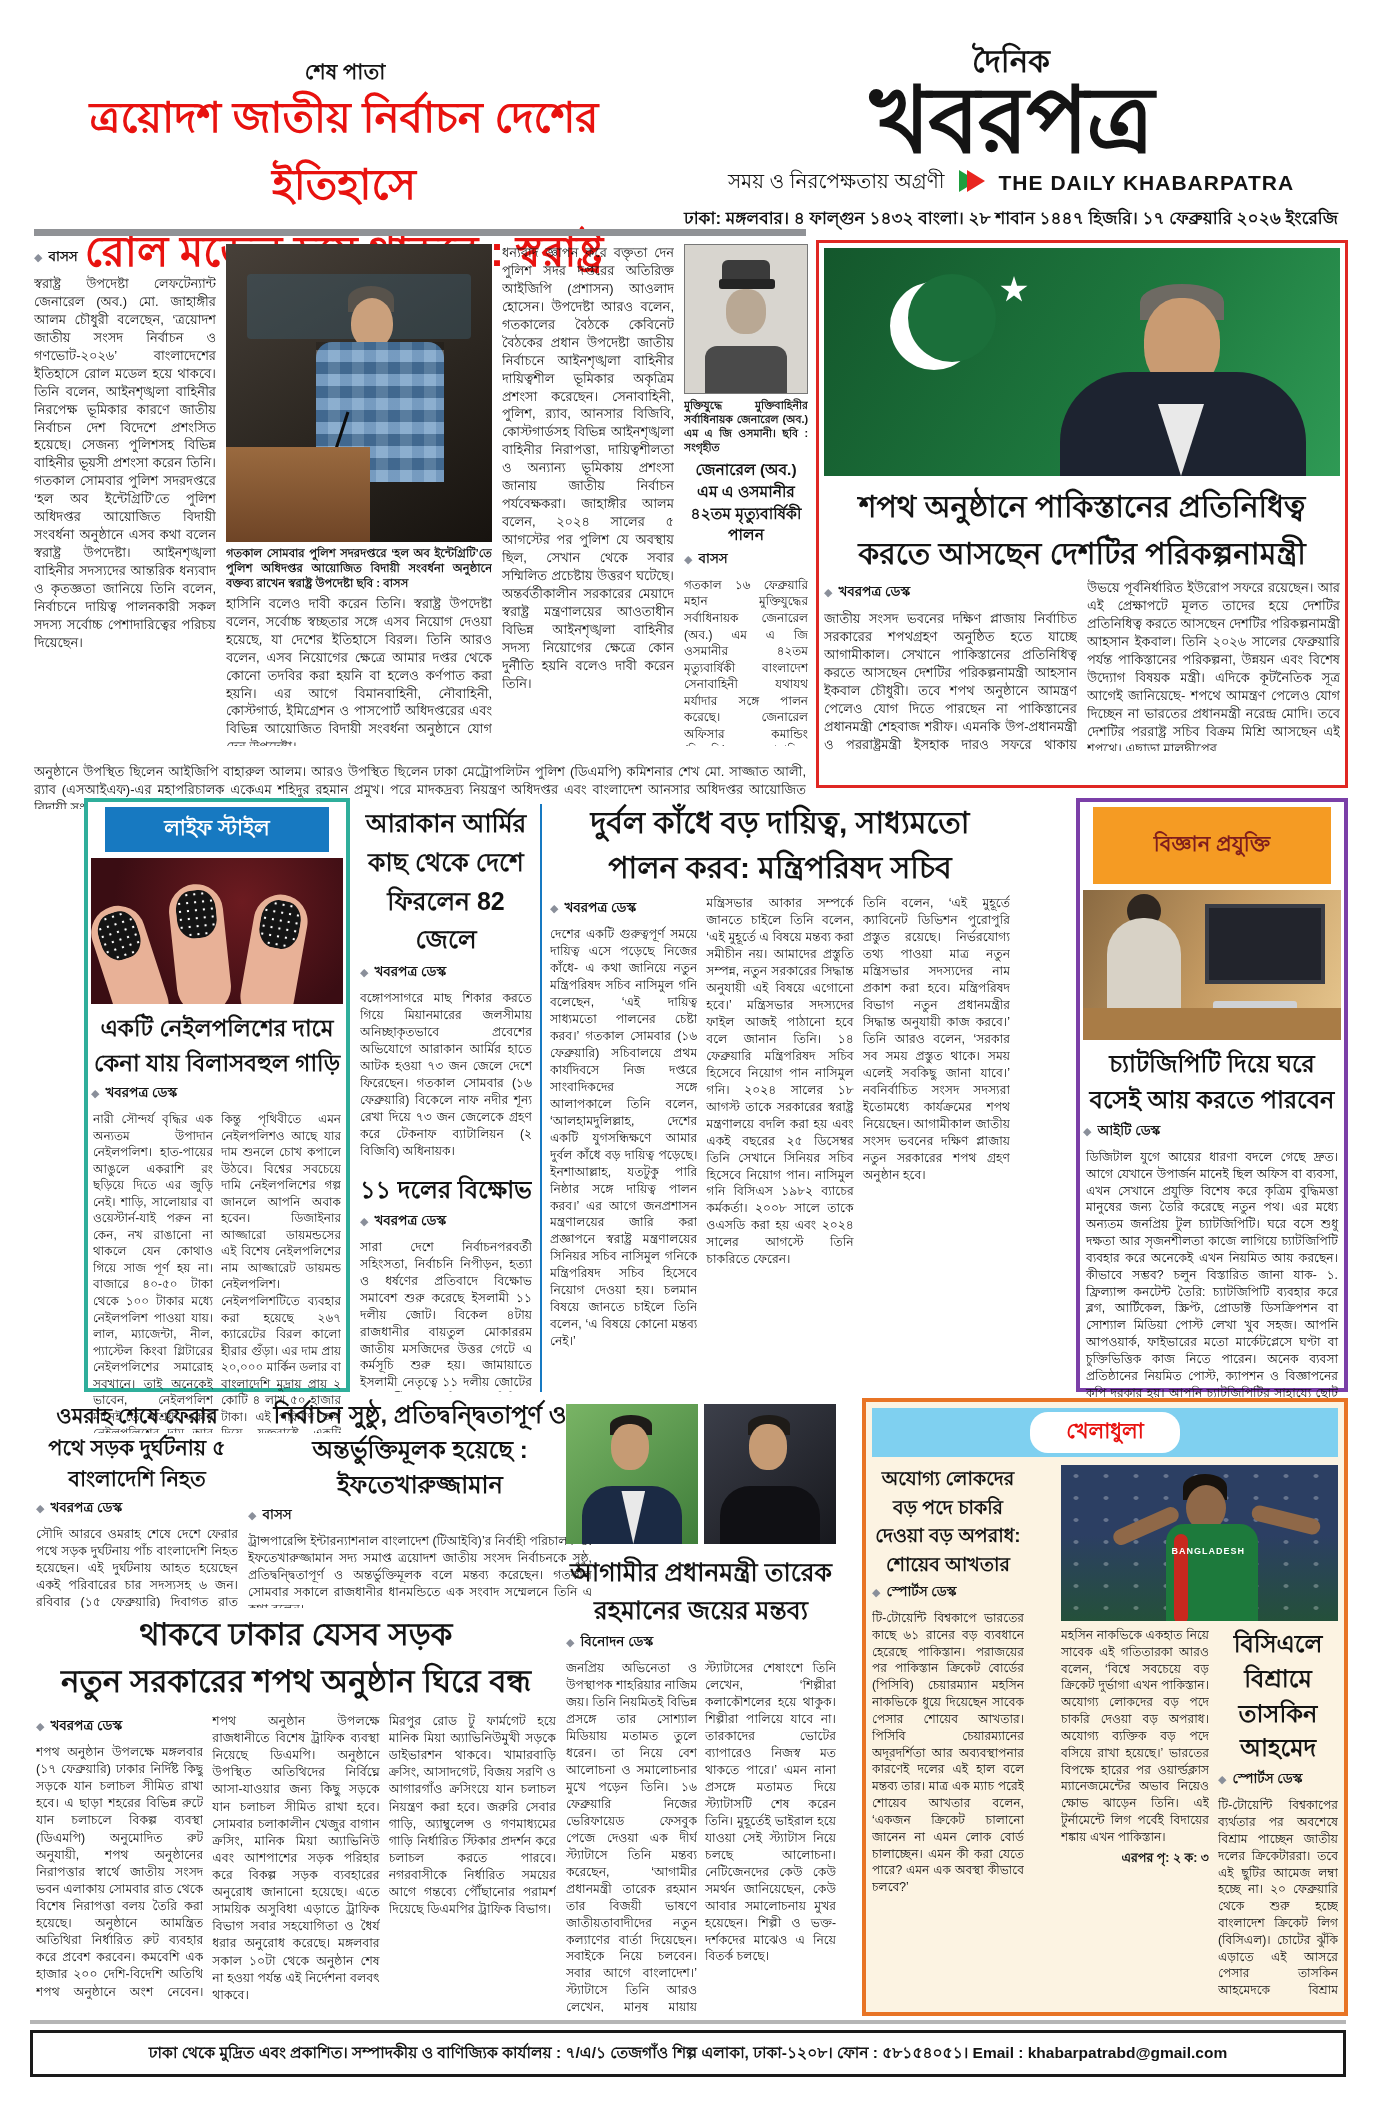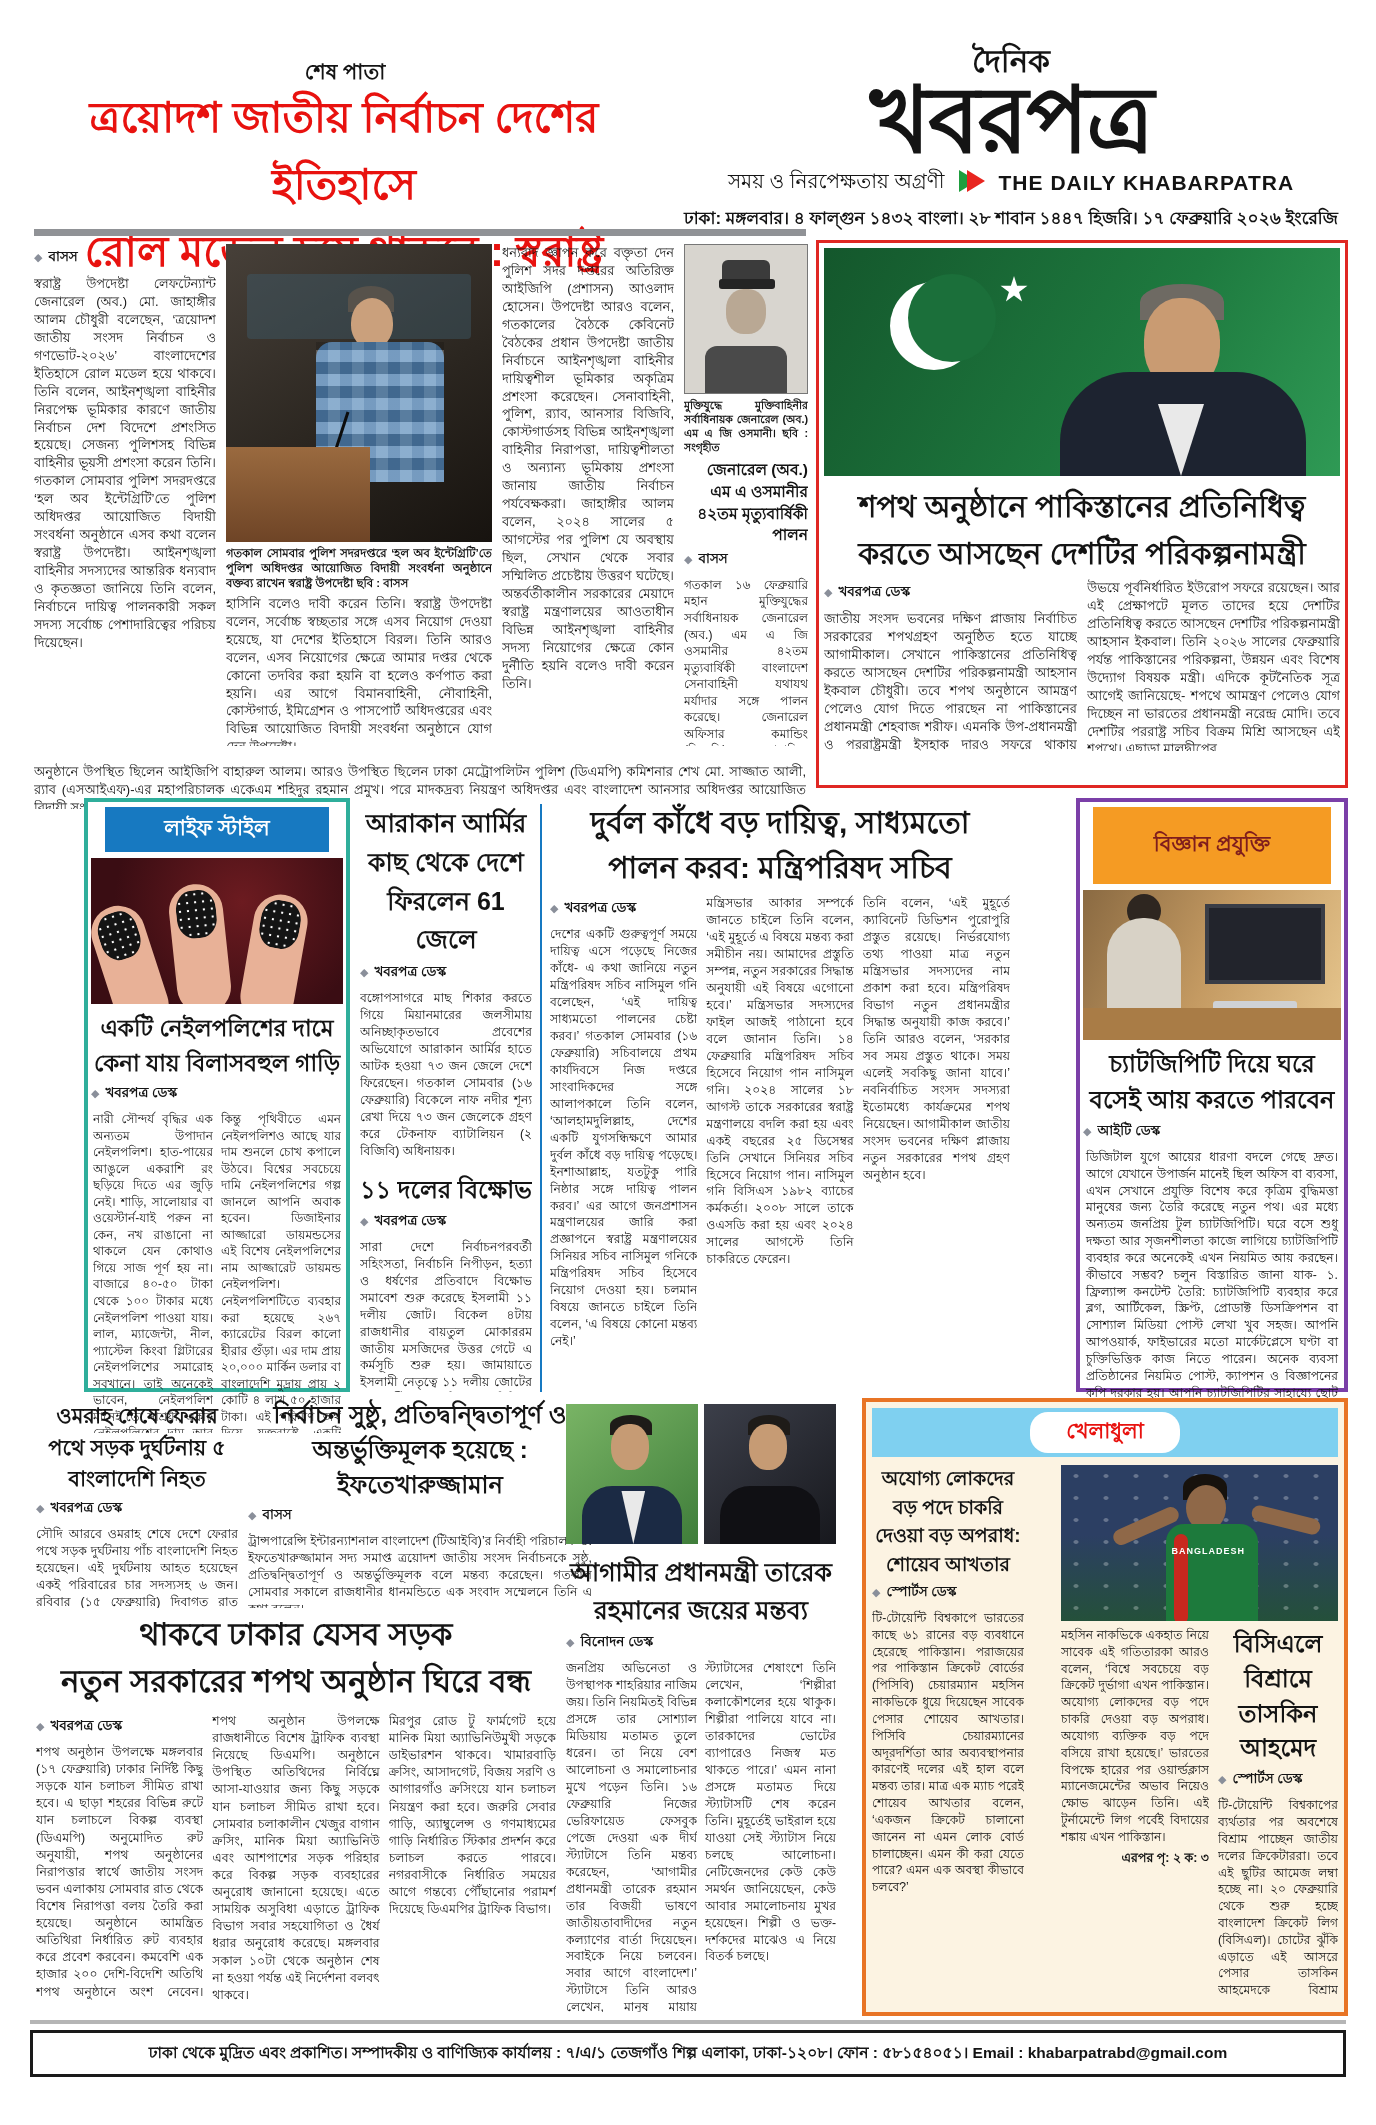--- a/index.html
+++ b/index.html
@@ -40,21 +40,21 @@
   .sp-podium{position:absolute;left:0;bottom:0;width:54%;height:32%;background:linear-gradient(#9a6a3f,#6e4426);}
   .sp-mic{position:absolute;left:43%;bottom:30%;width:3px;height:42px;background:#0c0c0c;transform:rotate(18deg);}
   .lead-tail{position:absolute;left:34px;top:750px;width:772px;height:46px;overflow:hidden;
              font-size:13px;line-height:1.38;text-align:justify;}
   
   .osmani-photo{height:148px;background:#d8d5cf;border:1px solid #777;}
   .os-cap{position:absolute;left:30%;top:10%;width:40%;height:15%;background:#3b3b3b;border-radius:6px 6px 0 0;}
   .os-peak{position:absolute;left:28%;top:23%;width:46%;height:7%;background:#242424;border-radius:3px;}
   .os-face{position:absolute;left:34%;top:30%;width:32%;height:30%;background:#b9a894;border-radius:45%;}
   .os-coat{position:absolute;left:16%;bottom:0;width:68%;height:32%;background:#4a4a4a;border-radius:12px 12px 0 0;}
-  .subhead{font-size:15.5px;font-weight:bold;text-align:right;line-height:1.4;margin:5px 0 2px;}
+  .subhead{font-size:15.5px;font-weight:bold;text-align:center;line-height:1.4;margin:5px 0 2px;}
   .c4 p.body{font-size:12px;}
   .c4 .caption{font-size:10.8px;}
   
   .oath-box{position:absolute;left:816px;top:240px;width:532px;height:548px;border:3px solid #e02823;
             padding:5px;box-sizing:border-box;background:#fff;}
   .pak{height:228px;background:linear-gradient(120deg,#14572c,#1e7a3f 60%,#2f9a55);}
   .pk-cres{position:absolute;left:66px;top:34px;width:88px;height:88px;border-radius:50%;background:#fff;}
   .pk-cres-cut{position:absolute;left:84px;top:26px;width:88px;height:88px;border-radius:50%;background:#1b6f3a;}
   .pk-star{position:absolute;left:176px;top:28px;width:28px;height:28px;background:#fff;
            clip-path:polygon(50% 0,61% 35%,98% 35%,68% 57%,79% 91%,50% 70%,21% 91%,32% 57%,2% 35%,39% 35%);}
@@ -278,21 +278,21 @@
           <p class="body">নারী সৌন্দর্য বৃদ্ধির এক অন্যতম উপাদান নেইলপলিশ। হাত-পায়ের আঙুলে একরাশি রং ছড়িয়ে দিতে এর জুড়ি নেই। শাড়ি, সালোয়ার বা ওয়েস্টার্ন-যাই পরুন না কেন, নখ রাঙানো না থাকলে যেন কোথাও গিয়ে সাজ পূর্ণ হয় না। বাজারে ৪০-৫০ টাকা থেকে ১০০ টাকার মধ্যে নেইলপলিশ পাওয়া যায়। লাল, ম্যাজেন্টা, নীল, প্যাস্টেল কিংবা গ্লিটারের নেইলপলিশের সমারোহ সবখানে। তাই অনেকেই ভাবেন, নেইলপলিশ মানেই তো সাশ্রয়ী, একটি নেইলপলিশের দাম আর কতইবা হতে পারে!</p>
         </div>
       <div class="col">
         <p class="body">কিন্তু পৃথিবীতে এমন নেইলপলিশও আছে যার দাম শুনলে চোখ কপালে উঠবে। বিশ্বের সবচেয়ে দামি নেইলপলিশের গল্প জানলে আপনি অবাক হবেন। ডিজাইনার আজ্জারো ডায়মন্ডসের এই বিশেষ নেইলপলিশের নাম আজ্জারেট ডায়মন্ড নেইলপলিশ। নেইলপলিশটিতে ব্যবহার করা হয়েছে ২৬৭ ক্যারেটের বিরল কালো হীরার গুঁড়া। এর দাম প্রায় ২০,০০০ মার্কিন ডলার বা বাংলাদেশি মুদ্রায় প্রায় ২ কোটি ৪ লাখ ৫০ হাজার টাকা। এই পরিমাণ অর্থ দিয়ে যুক্তরাষ্ট্রে একটি বিলাসবহুল গাড়ি পাওয়া যায়।</p>
 
       </div>
     </div>
   </div>
 
   <div class="arakan">
-    <div class="ar-headline">আরাকান আর্মির কাছ থেকে দেশে ফিরলেন 61 জেলে</div>
+    <div class="ar-headline">আরাকান আর্মির কাছ থেকে দেশে ফিরলেন 82 জেলে</div>
     <div class="byline">
       <span class="diamond">◆</span>
       <span>খবরপত্র ডেস্ক</span>
     </div>
     <p class="body">বঙ্গোপসাগরে মাছ শিকার করতে গিয়ে মিয়ানমারের জলসীমায় অনিচ্ছাকৃতভাবে প্রবেশের অভিযোগে আরাকান আর্মির হাতে আটক হওয়া ৭৩ জন জেলে দেশে ফিরেছেন। গতকাল সোমবার (১৬ ফেব্রুয়ারি) বিকেলে নাফ নদীর শূন্য রেখা দিয়ে ৭৩ জন জেলেকে গ্রহণ করে টেকনাফ ব্যাটালিয়ন (২ বিজিবি) অধিনায়ক।</p>
     <div class="pr-headline">১১ দলের বিক্ষোভ</div>
     <div class="byline">
       <span class="diamond">◆</span>
       <span>খবরপত্র ডেস্ক</span>
     </div>

